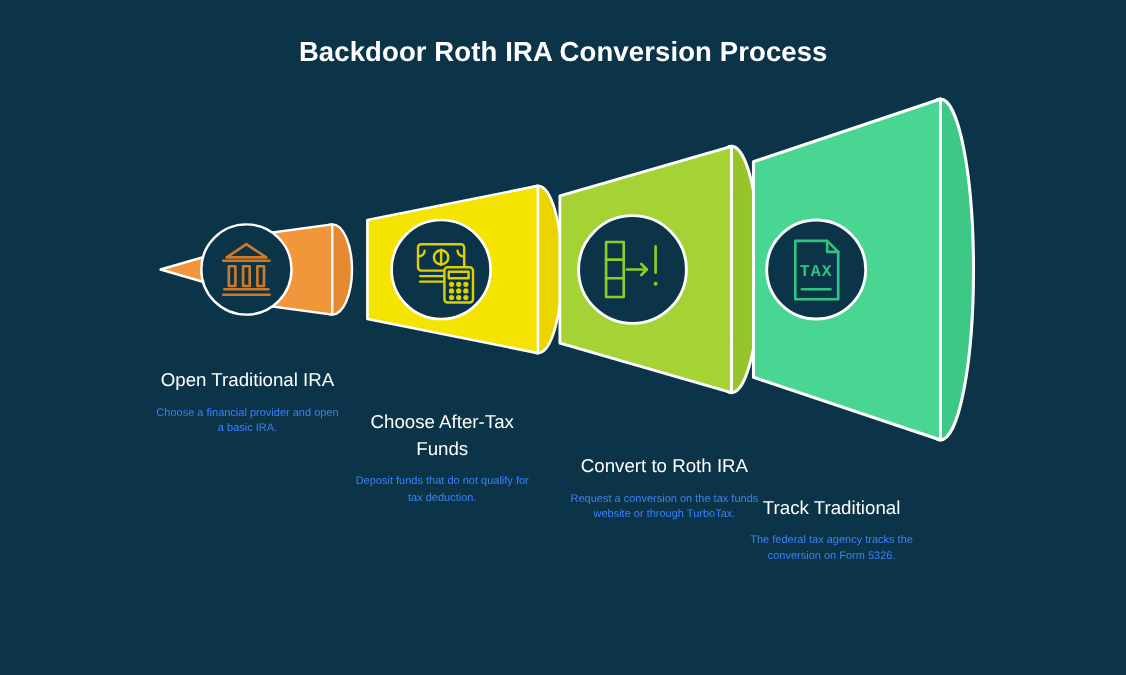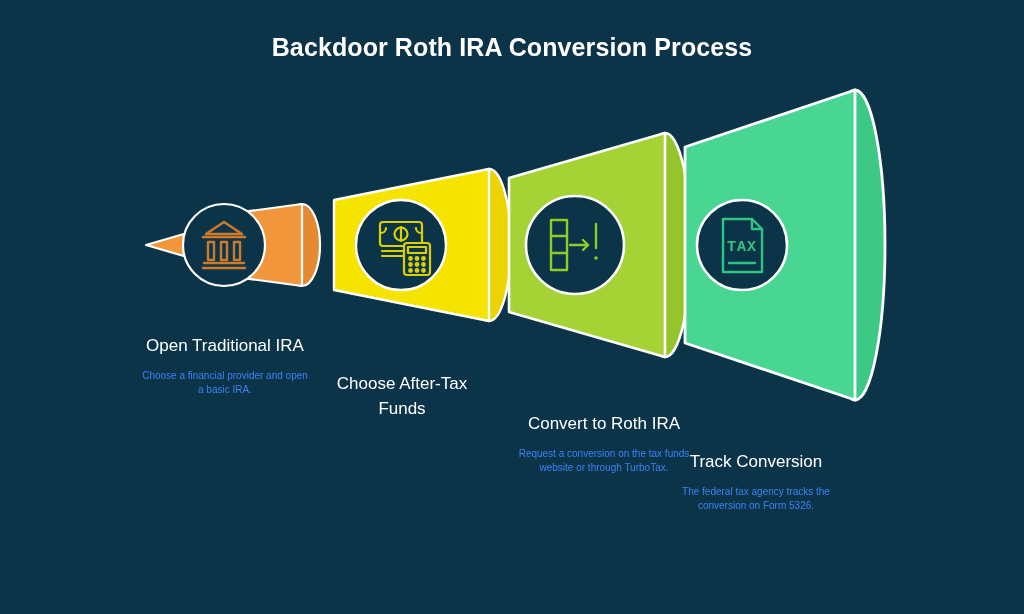--- a/index.html
+++ b/index.html
@@ -146,25 +146,26 @@
     </g>
   </svg>
 
   <div class="caption" id="caption-0">
     <p class="cap-title">Open Traditional IRA</p>
     <p class="cap-desc">Choose a financial provider and open a basic IRA.</p>
   </div>
 
   <div class="caption" id="caption-1">
     <p class="cap-title">Choose After-Tax Funds</p>
+    <p class="cap-desc">Deposit funds that do not qualify for tax deduction.</p>
   </div>
 
   <div class="caption" id="caption-2">
     <p class="cap-title">Convert to Roth IRA</p>
     <p class="cap-desc">Request a conversion on the tax funds website or through TurboTax.</p>
   </div>
 
   <div class="caption" id="caption-3">
-    <p class="cap-title">Track Conversion</p>
+    <p class="cap-title">Track Traditional</p>
     <p class="cap-desc">The federal tax agency tracks the conversion on Form 5326.</p>
   </div>
 
 </div>
 
 </body></html>

